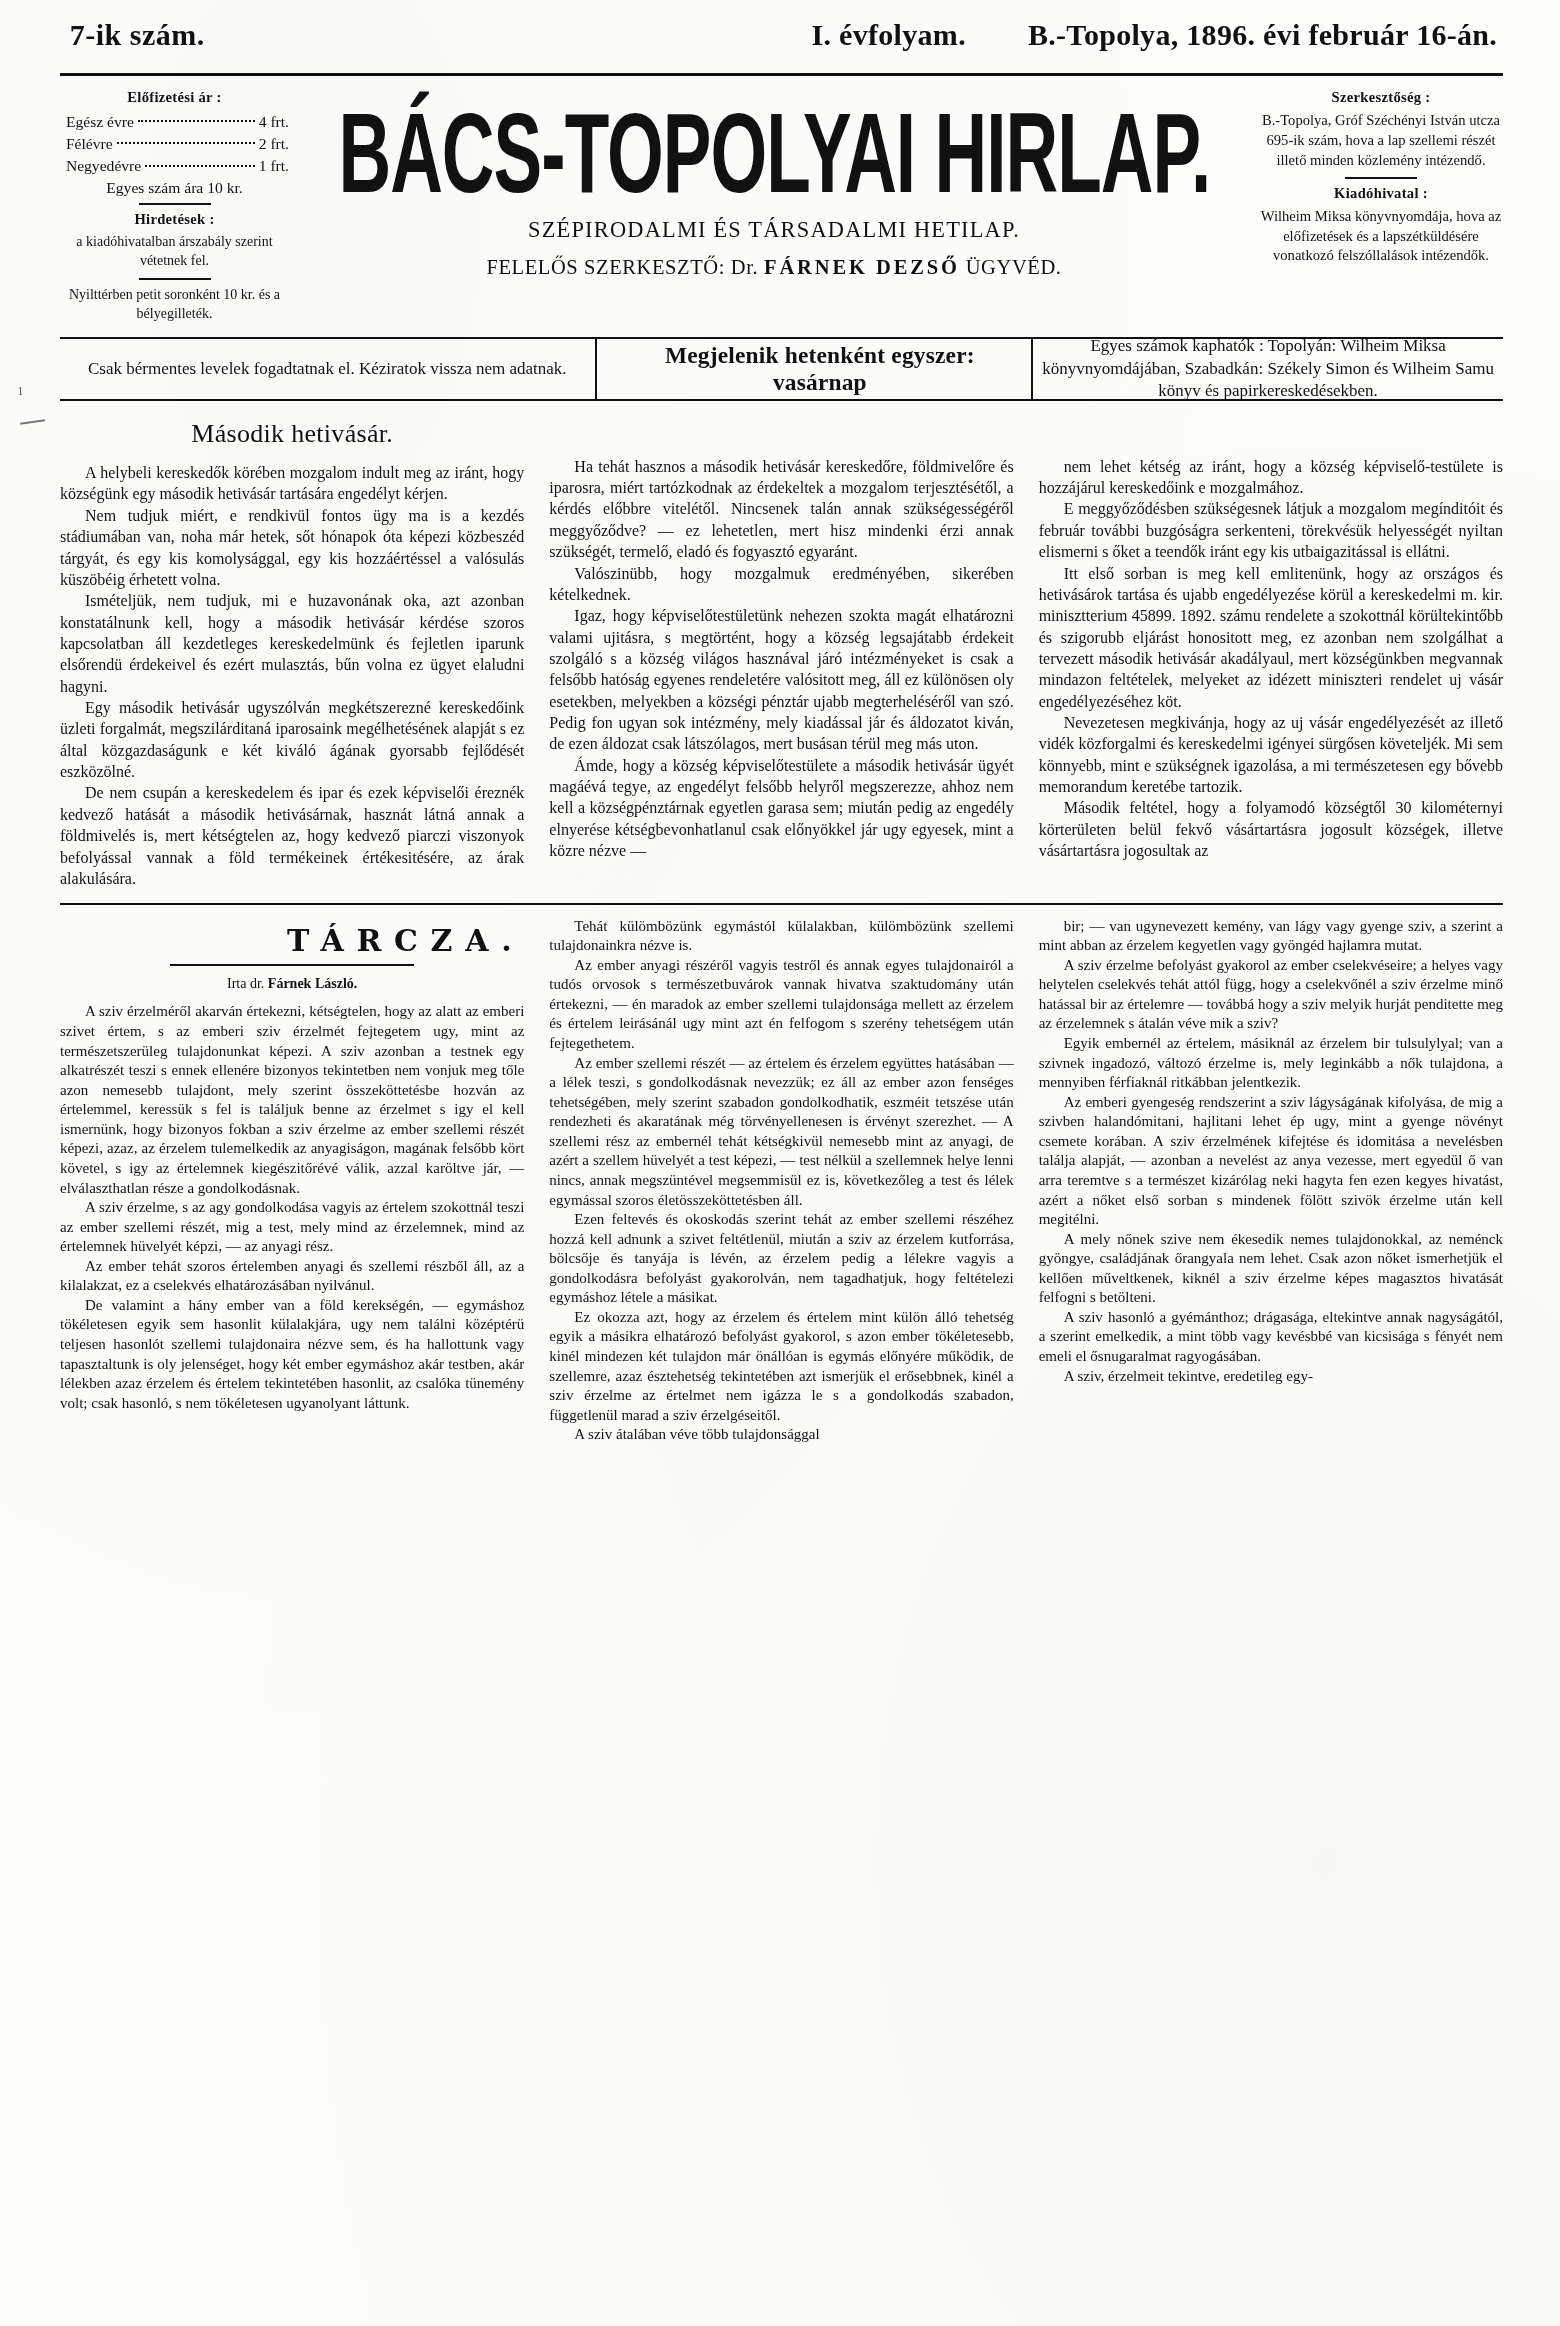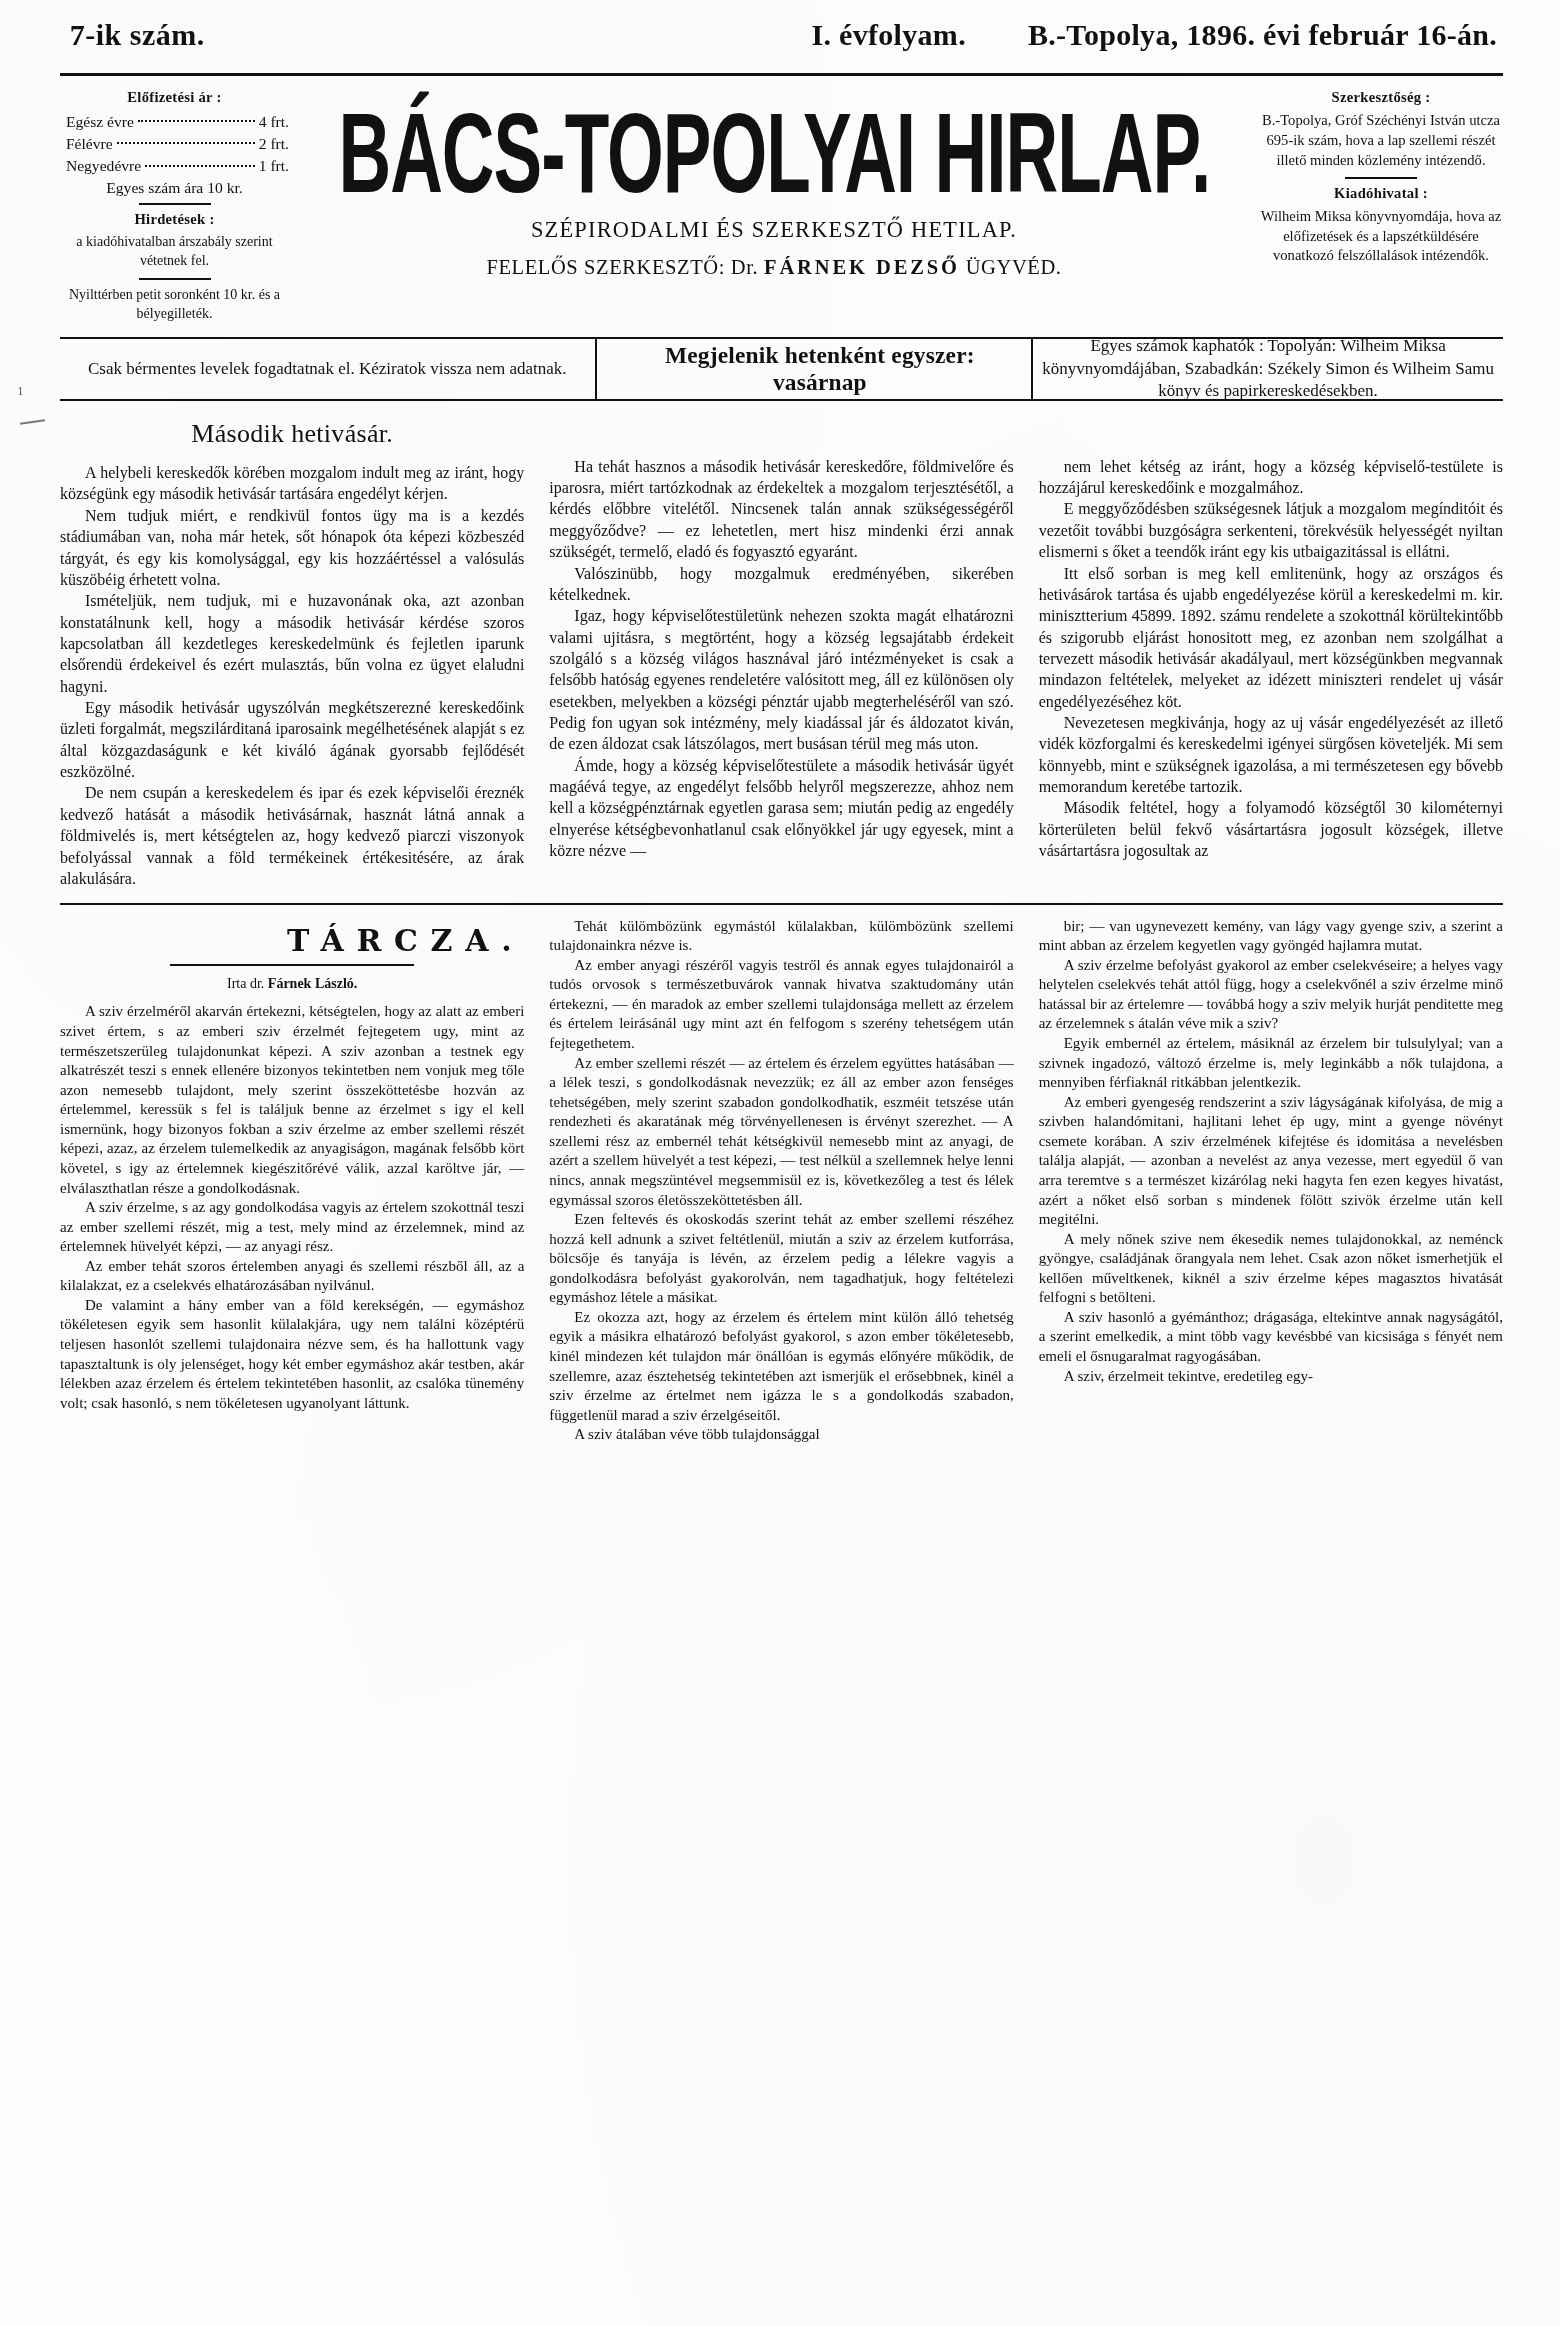--- a/index.html
+++ b/index.html
@@ -307,21 +307,21 @@
         <div class="mh-head">Hirdetések :</div>
         <div class="mh-note">a kiadóhivatalban árszabály szerint vétetnek fel.</div>
 
         <div class="mini-rule"></div>
 
         <div class="mh-note">Nyilttérben petit soronként 10 kr. és a bélyegilleték.</div>
       </div>
 
       <div class="mh-center">
         <div class="paper-title">BÁCS-TOPOLYAI HIRLAP.</div>
-        <div class="subtitle-1">SZÉPIRODALMI ÉS SZERKESZTŐ HETILAP.</div>
+        <div class="subtitle-1">SZÉPIRODALMI ÉS TÁRSADALMI HETILAP.</div>
         <div class="subtitle-2">
           <span>FELELŐS SZERKESZTŐ:</span>
           <span>Dr.</span>
           <span class="wide">FÁRNEK DEZSŐ</span>
           <span>ÜGYVÉD.</span>
         </div>
       </div>
 
       <div class="mh-right">
         <div class="mh-head">Szerkesztőség :</div>
@@ -357,21 +357,21 @@
       <div class="col">
         <div class="spacer-top"></div>
         <p>Ha tehát hasznos a második hetivásár kereskedőre, földmivelőre és iparosra, miért tartózkodnak az érdekeltek a mozgalom terjesztésétől, a kérdés előbbre vitelétől. Nincsenek talán annak szükségességéről meggyőződve? — ez lehetetlen, mert hisz mindenki érzi annak szükségét, termelő, eladó és fogyasztó egyaránt.</p>
         <p>Valószinübb, hogy mozgalmuk eredményében, sikerében kételkednek.</p>
         <p>Igaz, hogy képviselőtestületünk nehezen szokta magát elhatározni valami ujitásra, s megtörtént, hogy a község legsajátabb érdekeit szolgáló s a község világos hasznával járó intézményeket is csak a felsőbb hatóság egyenes rendeletére valósitott meg, áll ez különösen oly esetekben, melyekben a községi pénztár ujabb megterheléséről van szó. Pedig fon ugyan sok intézmény, mely kiadással jár és áldozatot kiván, de ezen áldozat csak látszólagos, mert busásan térül meg más uton.</p>
         <p>Ámde, hogy a község képviselőtestülete a második hetivásár ügyét magáévá tegye, az engedélyt felsőbb helyről megszerezze, ahhoz nem kell a községpénztárnak egyetlen garasa sem; miután pedig az engedély elnyerése kétségbevonhatlanul csak előnyökkel jár ugy egyesek, mint a közre nézve —</p>
       </div>
       <div class="col">
         <div class="spacer-top"></div>
         <p>nem lehet kétség az iránt, hogy a község képviselő-testülete is hozzájárul kereskedőink e mozgalmához.</p>
-        <p>E meggyőződésben szükségesnek látjuk a mozgalom megínditóit és vezetőit további buzgóságra serkenteni, törekvésük helyességét nyiltan elismerni s őket a teendők iránt egy kis utbaigazitással is ellátni.</p>
+        <p>E meggyőződésben szükségesnek látjuk a mozgalom megínditóit és február további buzgóságra serkenteni, törekvésük helyességét nyiltan elismerni s őket a teendők iránt egy kis utbaigazitással is ellátni.</p>
         <p>Itt első sorban is meg kell emlitenünk, hogy az országos és hetivásárok tartása és ujabb engedélyezése körül a kereskedelmi m. kir. minisztterium 45899. 1892. számu rendelete a szokottnál körültekintőbb és szigorubb eljárást honositott meg, ez azonban nem szolgálhat a tervezett második hetivásár akadályaul, mert községünkben megvannak mindazon feltételek, melyeket az idézett miniszteri rendelet uj vásár engedélyezéséhez köt.</p>
         <p>Nevezetesen megkivánja, hogy az uj vásár engedélyezését az illető vidék közforgalmi és kereskedelmi igényei sürgősen követeljék. Mi sem könnyebb, mint e szükségnek igazolása, a mi természetesen egy bővebb memorandum keretébe tartozik.</p>
         <p>Második feltétel, hogy a folyamodó községtől 30 kilométernyi körterületen belül fekvő vásártartásra jogosult községek, illetve vásártartásra jogosultak az</p>
       </div>
     </div>
 
     <div class="feuilleton-rule"></div>
 
     <div class="cols2">
       <div class="col">

